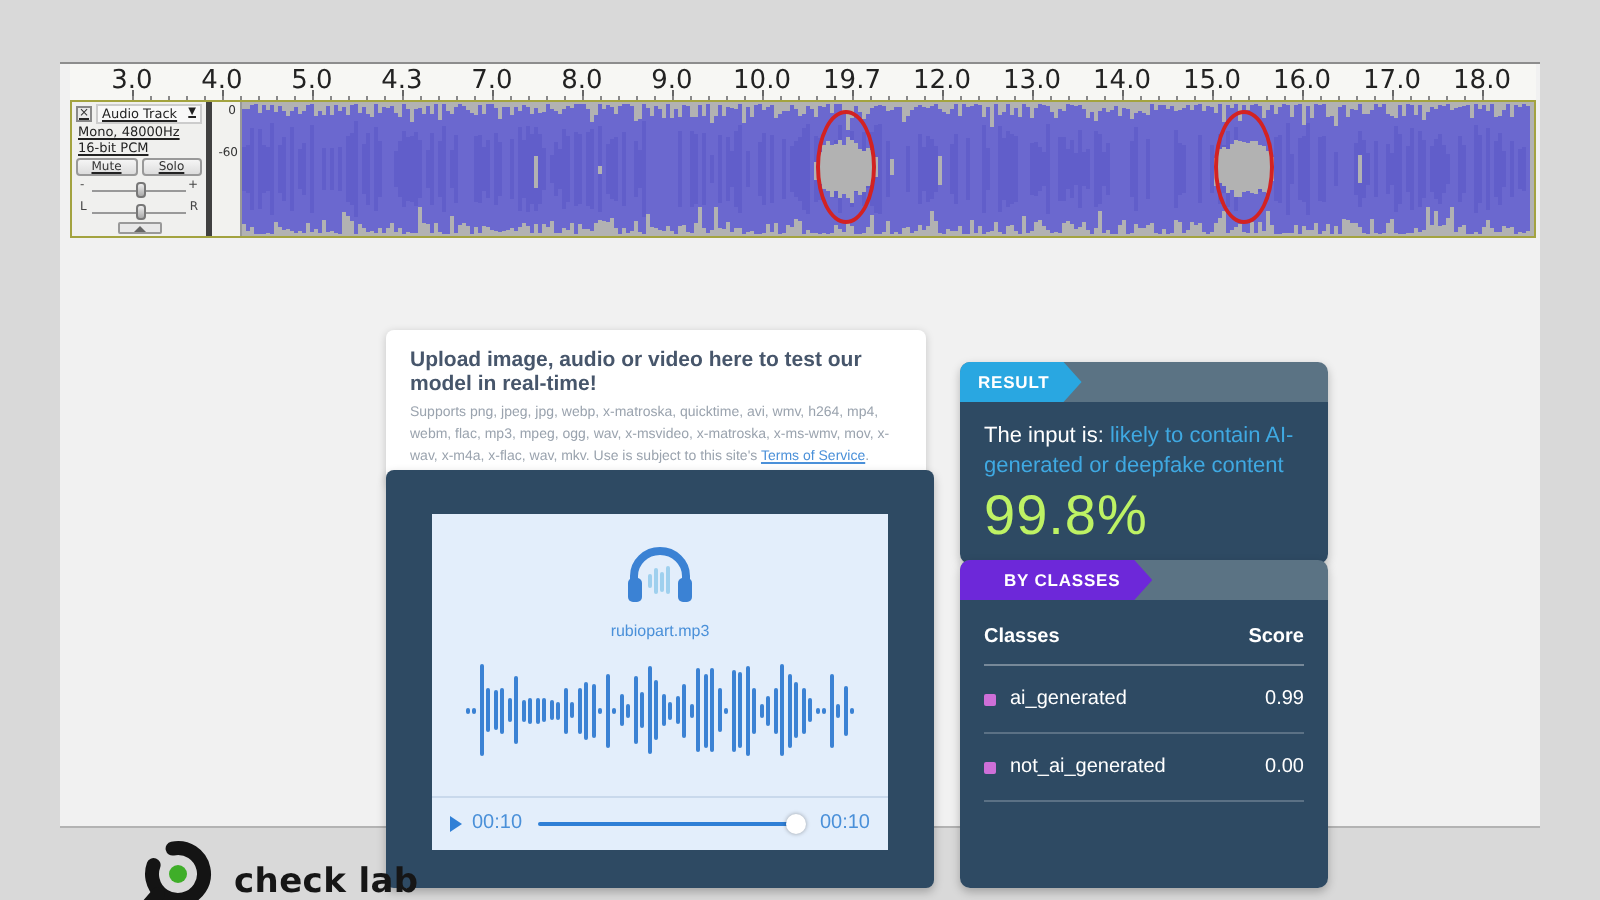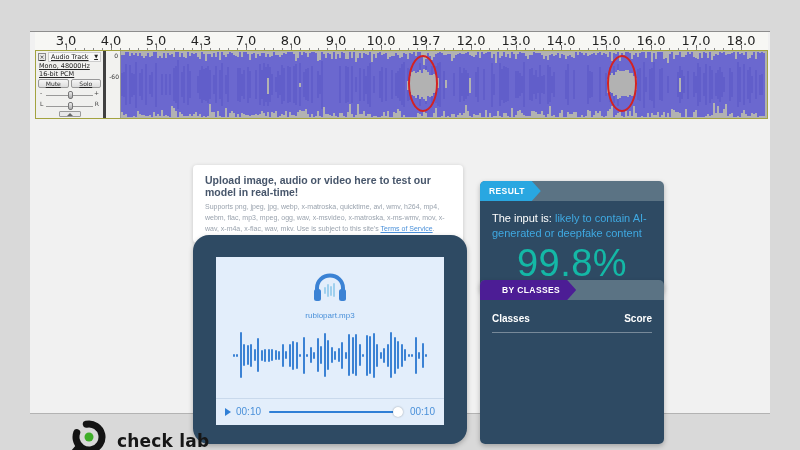--- a/index.html
+++ b/index.html
@@ -52,21 +52,21 @@
   .upload { position:absolute; left:163px; top:133px; width:270px; background:#fff;
     border-radius:4px; box-shadow:0 1px 4px rgba(0,0,0,.18); padding:9px 12px 8px; }
   .up-title { font-size:10.5px; font-weight:bold; color:#47566b; }
   .up-sub { font-size:7px; color:#9aa3ae; line-height:1.55; margin-top:4px; }
   .up-link { color:#4a90d9; text-decoration:underline; cursor:pointer; }
   .tail { position:absolute; left:20px; bottom:-8px; width:0; height:0;
     border-left:8px solid transparent; border-right:8px solid transparent; border-top:9px solid #fff; }
 
   
   .player { position:absolute; left:163px; top:203px; width:274px; height:209px;
-    background:#2e4a63; border-radius:16px; box-shadow:0 2px 5px rgba(0,0,0,.25);
+    background:#2e4a63; border-radius:4px; box-shadow:0 2px 5px rgba(0,0,0,.25);
     padding:22px 23px 19px; }
   .pinner { background:#e3eefb; height:100%; display:flex; flex-direction:column; }
   .ph-icon { margin:15px auto 0; display:block; }
   .fname { text-align:center; font-size:8px; color:#4a90d9; margin-top:7px; }
   .bars { display:flex; align-items:center; justify-content:center; gap:1.5px; height:52px; margin-top:9px; }
   .bars i { width:2px; background:#3b82d4; border-radius:1px; display:block; }
   .pctrl { margin-top:auto; border-top:1px solid #c9d9ec; display:flex; align-items:center;
     padding:7px 9px 8px; gap:5px; }
   .play-icon { width:0; height:0; border-left:6px solid #2f7fd6;
     border-top:4px solid transparent; border-bottom:4px solid transparent; cursor:pointer; }
@@ -76,25 +76,25 @@
     background:#fff; border-radius:50%; box-shadow:0 0 2px rgba(0,0,0,.35); }
 
   
   .rpanel { position:absolute; width:184px; border-radius:5px; box-shadow:0 2px 5px rgba(0,0,0,.25); }
   .rhead { height:20px; background:#5b7384; border-radius:5px 5px 0 0; position:relative; }
   .badge { position:absolute; left:0; top:0; height:20px; line-height:20px; color:#fff;
     font-weight:bold; font-size:8.5px; letter-spacing:.4px; padding:0 16px 0 9px;
     clip-path:polygon(0 0,calc(100% - 9px) 0,100% 50%,calc(100% - 9px) 100%,0 100%);
     border-top-left-radius:5px; }
   .badge.blue { background:#29a7e1; }
-  .badge.teal { background:#4c1d95;padding-left:22px; }
+  .badge.teal { background:#6d28d9;padding-left:22px; }
   .rbody { background:#2e4a63; border-radius:0 0 5px 5px; padding:10px 12px 8px; }
   .verdict-line { font-size:11px; font-weight:normal; line-height:1.4; color:#fff; }
   .verdict-line .hl { color:#3fa9e2; }
-  .pct { text-align:center; font-size:38px; color:#14b8a6; margin-top:0; letter-spacing:.5px; }
+  .pct { text-align:left; font-size:28px; color:#bef264; margin-top:0; letter-spacing:.5px; }
   .result-panel { top:137px; left:450px;margin-top:12px; }
   .classes-panel { top:248px; left:450px; }
   .classes-panel .rbody { height:144px; padding:6px 12px; }
   .tbl-head { display:flex; justify-content:space-between; font-size:10px; font-weight:bold;
     color:#fff; padding:7px 0 8px; border-bottom:1px solid rgba(255,255,255,.35); }
   .trow { display:flex; align-items:center; font-size:10px; color:#fff; padding:11px 0;
     border-bottom:1px solid rgba(255,255,255,.22); }
   .bullet { width:6px; height:6px; background:#cf6fd8; margin-right:7px; border-radius:1px; flex:none; }
   .trow .score { margin-left:auto; }
 
@@ -369,20 +369,32 @@
 
   <div class="rpanel classes-panel">
     <div class="rhead">
       <div class="badge teal">BY CLASSES</div>
     </div>
     <div class="rbody">
       <div class="tbl-head">
         <span>Classes</span>
         <span>Score</span>
       </div>
+      <div id="classRows">
+          <div class="trow">
+            <span class="bullet"></span>
+            <span>ai_generated</span>
+            <span class="score">0.99</span>
+          </div>
+          <div class="trow">
+            <span class="bullet"></span>
+            <span>not_ai_generated</span>
+            <span class="score">0.00</span>
+          </div>
+        </div>
     </div>
   </div>
 
   <div class="logo">
     <svg width="44" height="50" viewBox="0 0 44 50">
       <circle cx="23" cy="21" r="13" fill="none" stroke="#141414" stroke-width="7" pathLength="100" stroke-dasharray="84 16" stroke-linecap="round" transform="rotate(-102 23 21)"></circle>
       <line x1="13" y1="31" x2="7" y2="38" stroke="#141414" stroke-width="7" stroke-linecap="round"></line>
       <circle cx="23" cy="21" r="4.5" fill="#3fae29"></circle>
     </svg>
     <div class="logo-text">

